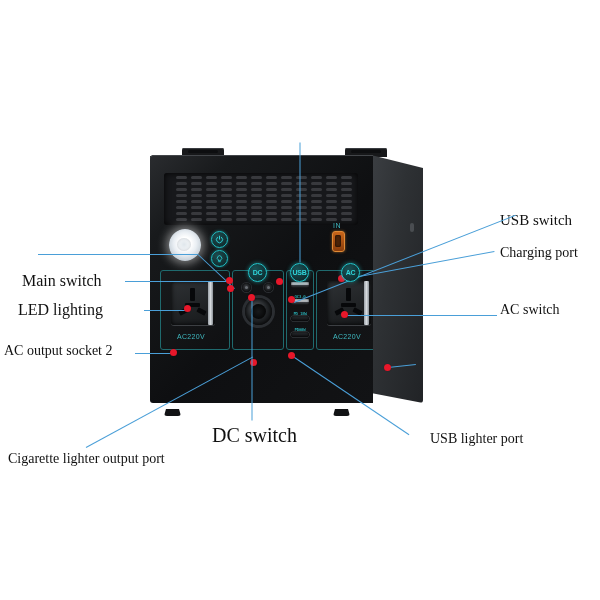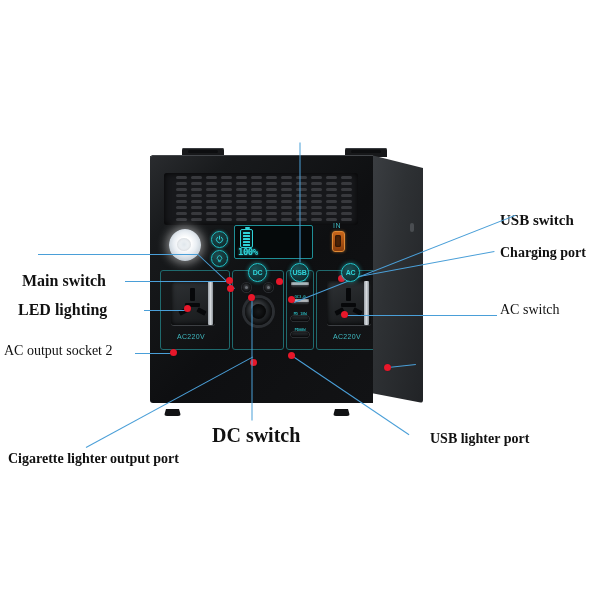--- a/index.html
+++ b/index.html
@@ -30,21 +30,21 @@
     border-radius: 50%;
     background: #e8172a;
     box-shadow: 0 0 1px rgba(0,0,0,.4);
   }
   .label {
     position: absolute;
     color: #111;
     white-space: nowrap;
     line-height: 1;
   }
-  .label.bold { font-weight: bold; }
+  .label.bold { font-weight: normal; }
 
   
   #device {
     position: absolute;
     left: 150px;
     top: 155px;
     width: 272px;
     height: 255px;
   }
   
@@ -495,30 +495,20 @@
       </div>
       <div class="btn-circ" style="left:61px; top:95px;">
         <svg width="9" height="9" viewBox="0 0 24 24" fill="none" stroke="#2fd4da" stroke-width="2.2" stroke-linecap="round">
           <path d="M9 16 A6 6 0 1 1 15 16 L15 18 L9 18 Z"></path>
           <path d="M10 20.5 L14 20.5"></path>
         </svg>
       </div>
 
       <div class="led-lamp"></div>
 
-      <div class="lcd">
-        <div class="batt">
-          <div class="seg" style="top:1.5px"></div>
-          <div class="seg" style="top:4.5px"></div>
-          <div class="seg" style="top:7.5px"></div>
-          <div class="seg" style="top:10.5px"></div>
-          <div class="seg" style="top:13.5px"></div>
-        </div>
-        <div class="pct">100%</div>
-      </div>
 
       <div class="in-label">IN</div>
       <div class="in-port"></div>
 
       <div class="badge" style="left:98px; top:108px;">DC</div>
       <div class="badge" style="left:140px; top:108px;">USB</div>
       <div class="badge" style="left:191px; top:108px;">AC</div>
 
       <div class="group grp-ac2">
         <div class="ac-socket" style="left:10px; top:10px;">

